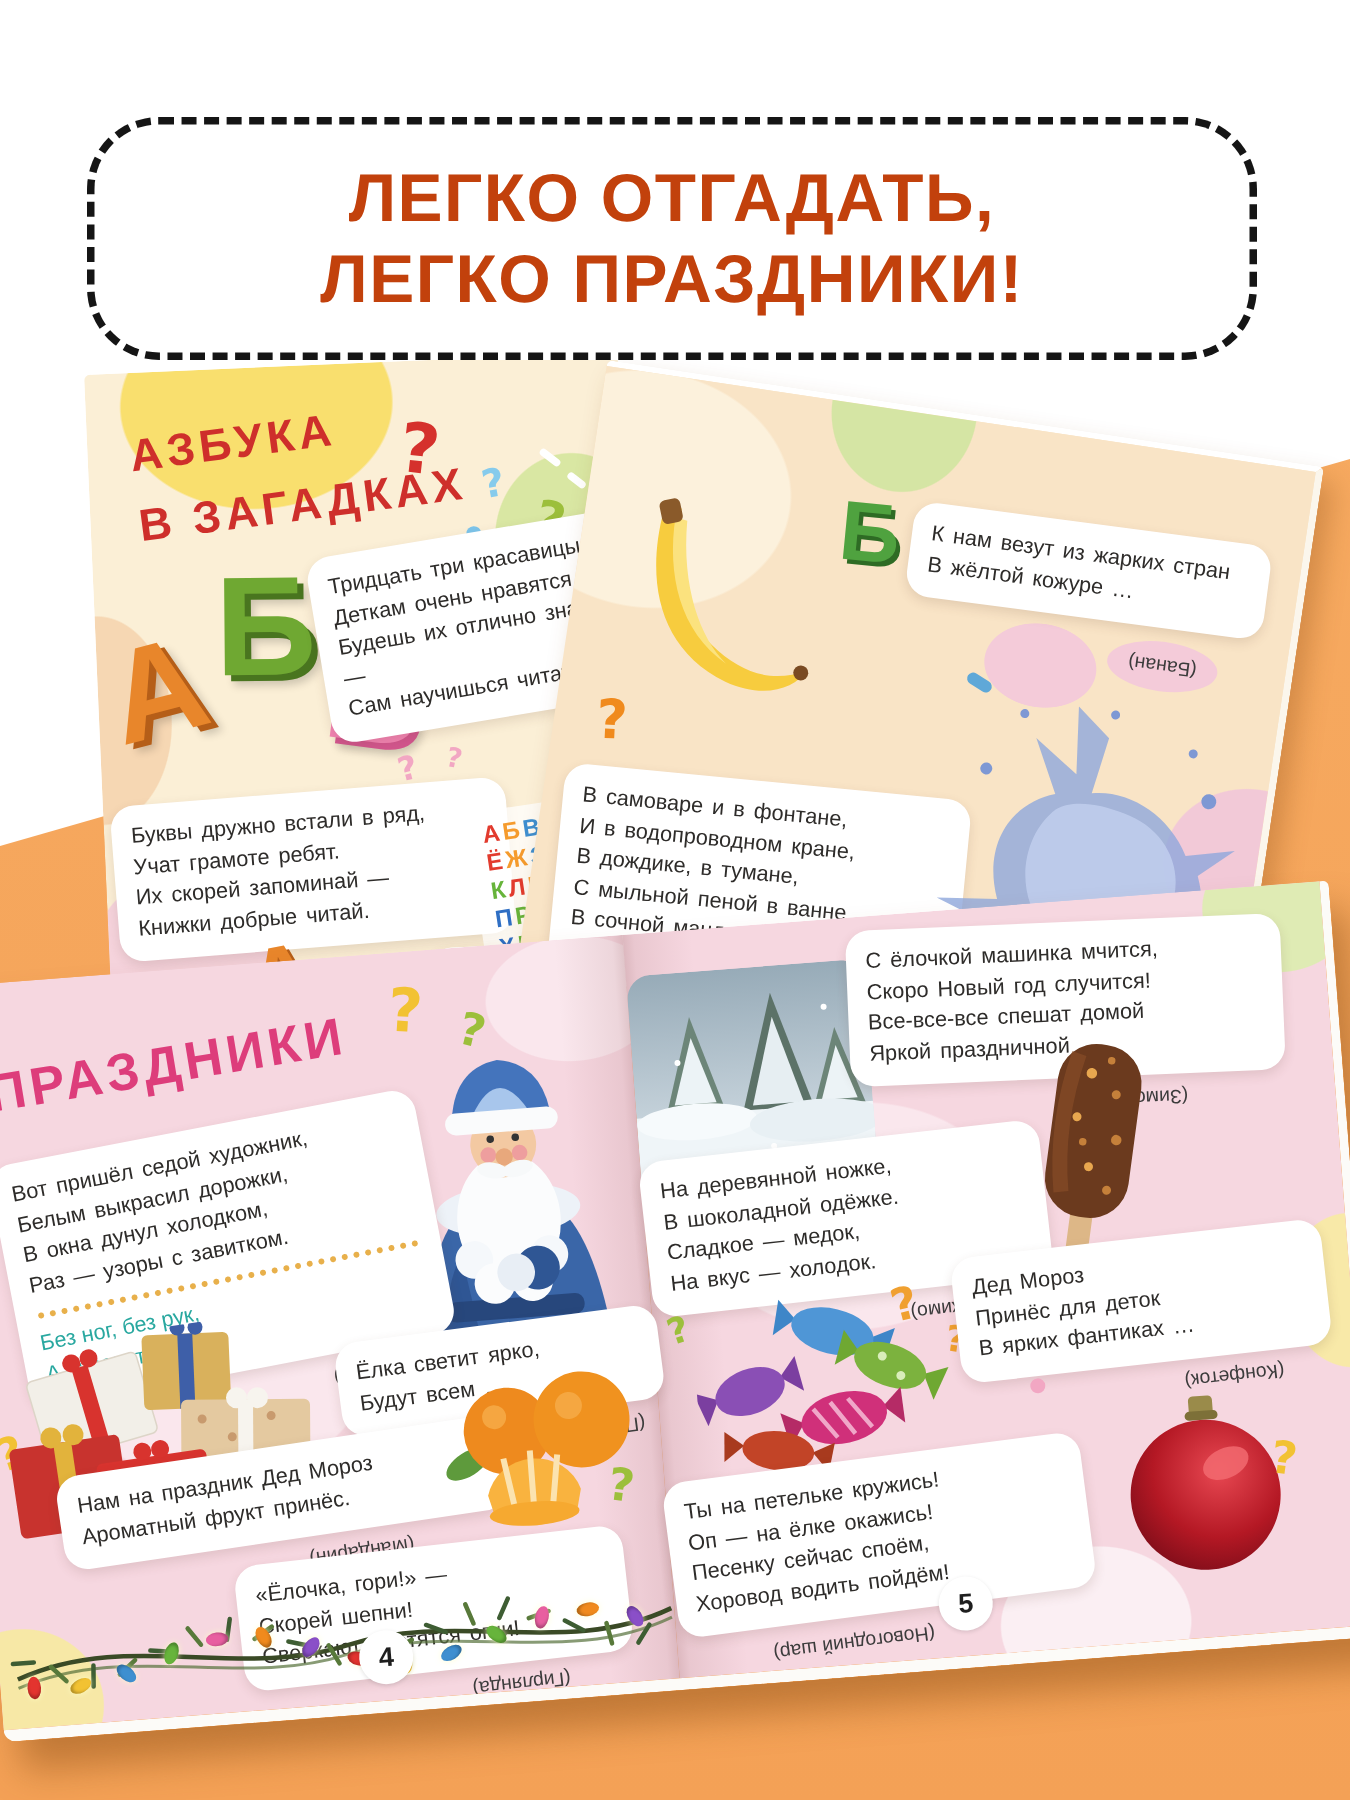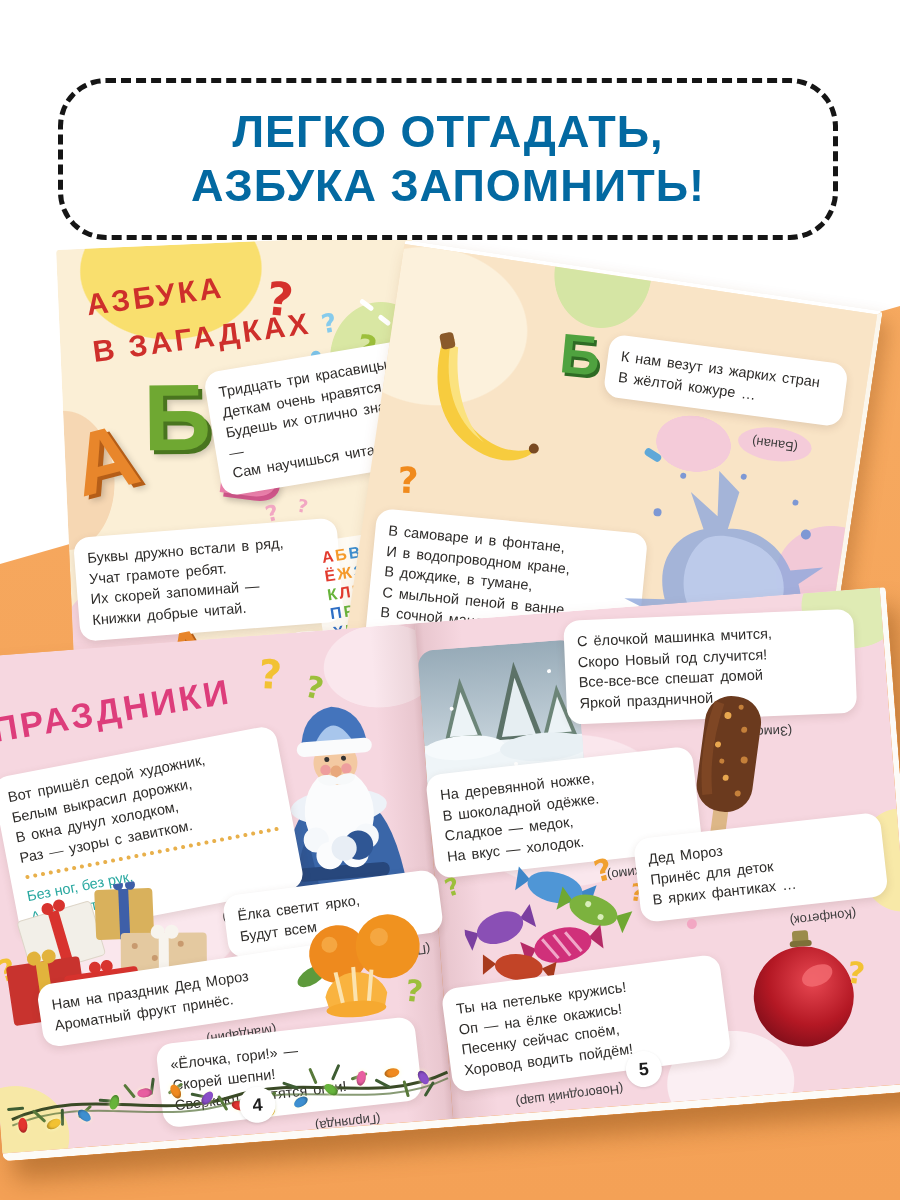--- a/index.html
+++ b/index.html
@@ -7,21 +7,21 @@
 
   
   .bg-orange{position:absolute;left:0;top:0;width:100%;height:100%;
     background:linear-gradient(180deg,#F7AC63,#F4A156);
     clip-path:polygon(0 47%,100% 25.5%,100% 100%,0 100%);}
 
   
   .banner{position:absolute;left:58px;top:78px;width:770px;height:152px;background:#fff;
     border:5px dashed #151515;border-radius:48px;display:flex;flex-direction:column;
     align-items:center;justify-content:center;z-index:6;}
-  .banner span{font-size:45px;font-weight:800;color:#0369a1;line-height:1.2;letter-spacing:1px;white-space:nowrap;}
+  .banner span{font-size:45px;font-weight:800;color:#c2410c;line-height:1.2;letter-spacing:1px;white-space:nowrap;}
 
   
   .page{position:absolute;overflow:hidden;}
   .bubble{position:absolute;background:#ffffff;border-radius:16px;padding:11px 13px;
     box-shadow:0 3px 8px rgba(90,60,40,.14);}
   .riddle-text{font-size:14.5px;line-height:1.42;color:#2e2c2a;white-space:pre-line;word-spacing:2px;}
   .answer{position:absolute;font-size:13px;color:#3c3c3c;transform:rotate(180deg);white-space:nowrap;}
   .answer-pink{background:#F4CBD9;border-radius:50%;padding:9px 14px;}
   .qm{position:absolute;font-weight:800;line-height:1;font-family:"DejaVu Sans",sans-serif;}
   .l3d{position:absolute;font-weight:800;line-height:1;}
@@ -87,21 +87,21 @@
     box-shadow:0 0 4px rgba(255,255,200,.8), inset 0 -2px 2px rgba(0,0,0,.25);}
 </style>
 </head>
 <body>
 
 <div id="stage">
   <div class="bg-orange"></div>
 
   <div class="banner">
     <span>ЛЕГКО ОТГАДАТЬ,</span>
-    <span>АЗБУКА ЗАПОМНИТЬ!</span>
+    <span>ЛЕГКО ПРАЗДНИКИ!</span>
   </div>
 
   <div class="page tb-left">
     <div class="azbuka-title">
       <div>АЗБУКА</div>
       <div>В ЗАГАДКАХ</div>
     </div>
     <span class="qm" style="left:208px;top:36px;font-size:46px;color:#D5312C;transform:rotate(9deg);">?</span>
     <span class="qm" style="left:262px;top:72px;font-size:26px;color:#86CBEC;transform:rotate(-8deg);">?</span>
     <span class="dot" style="left:250px;top:112px;width:10px;height:10px;background:#7CC4EA;"></span>

